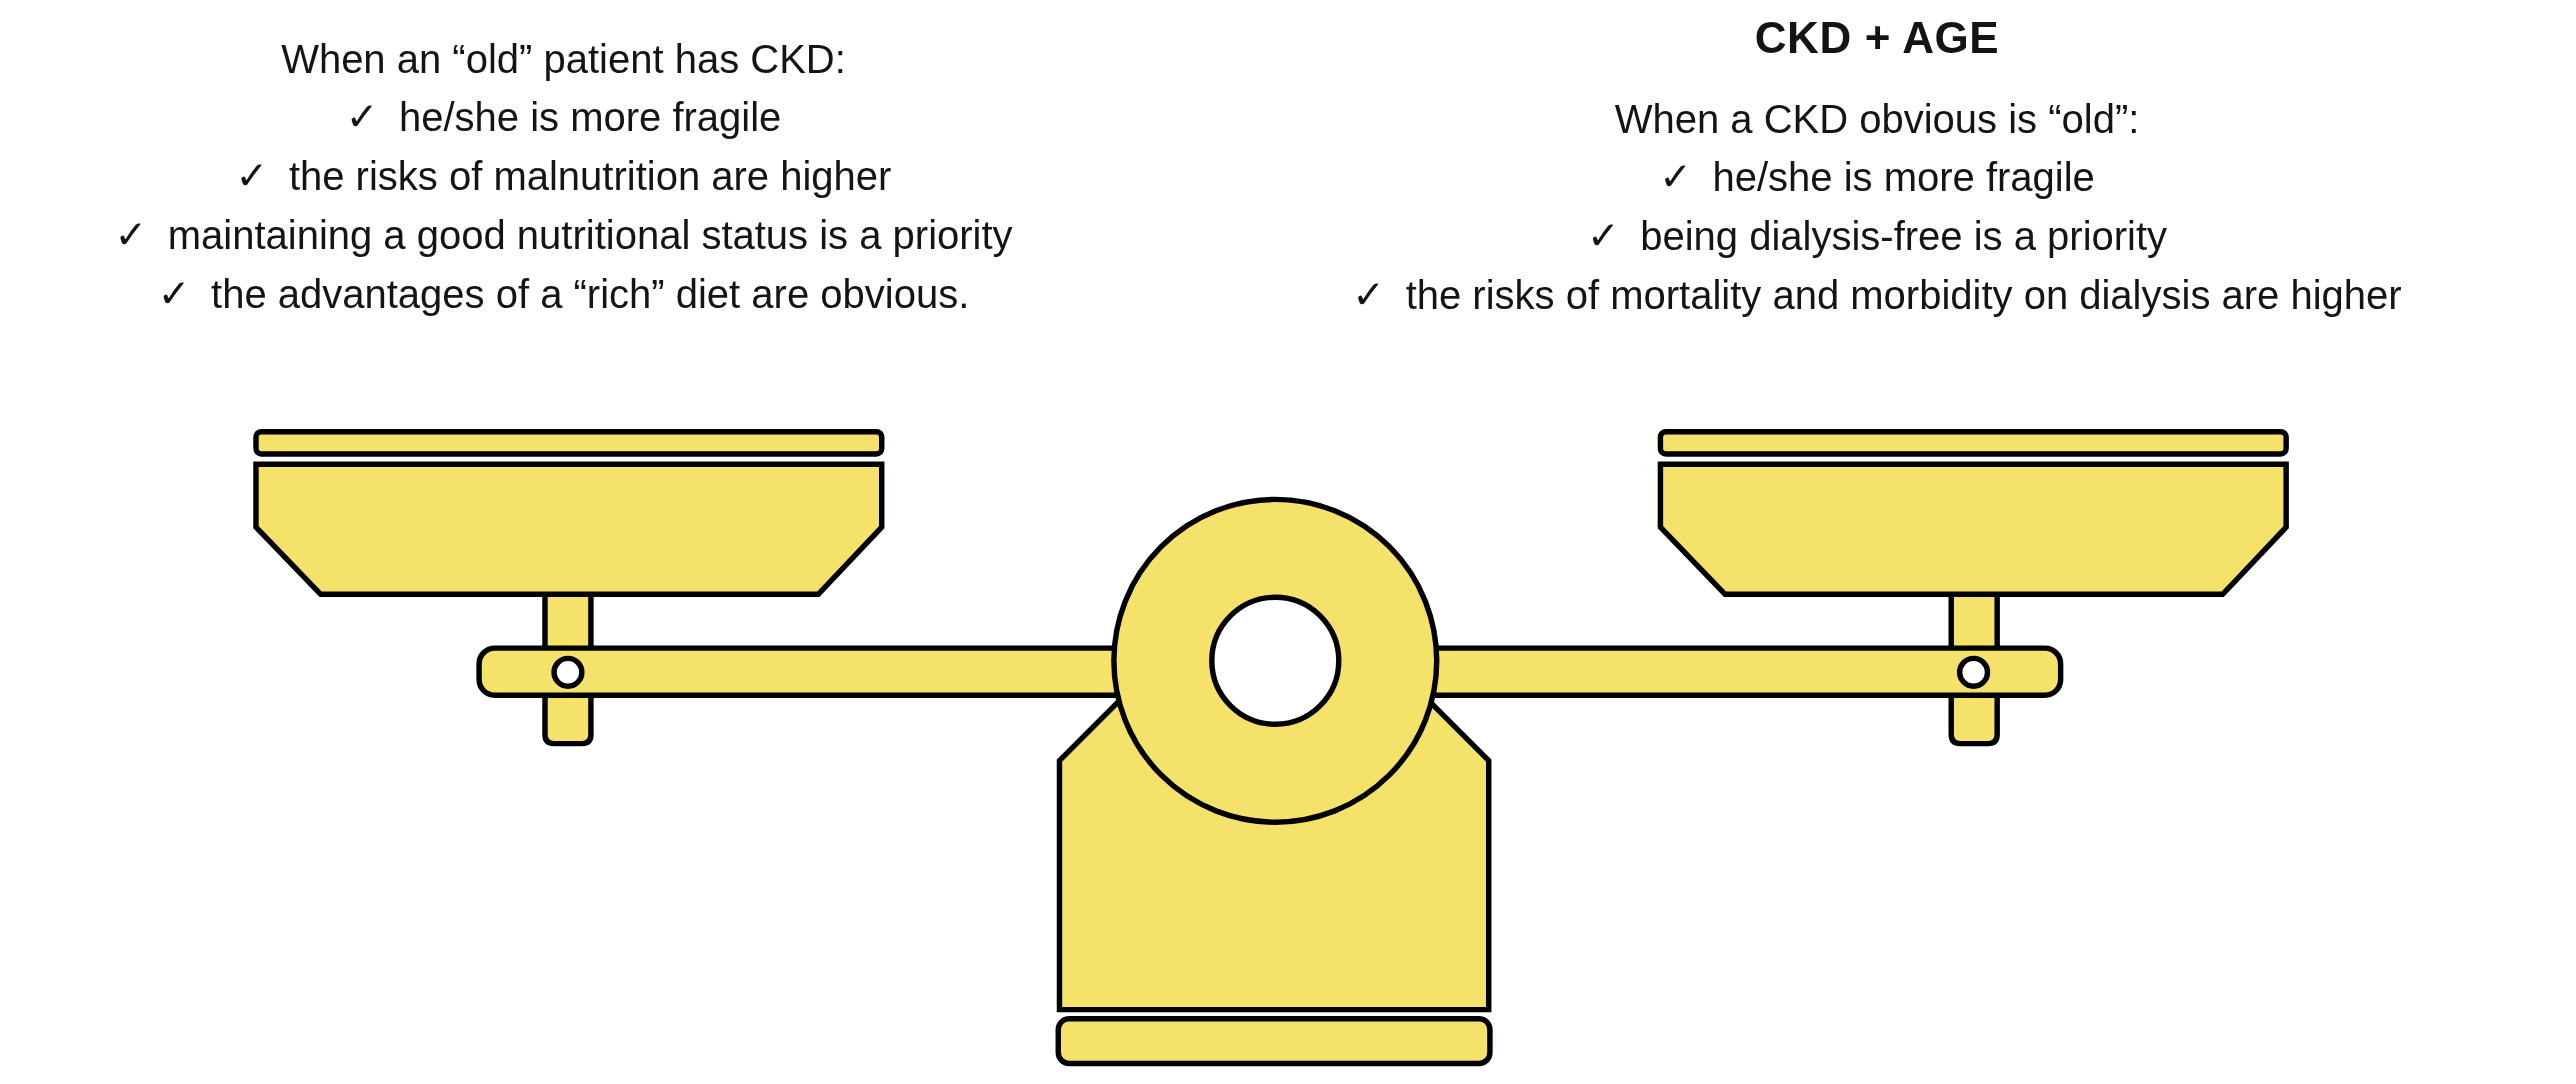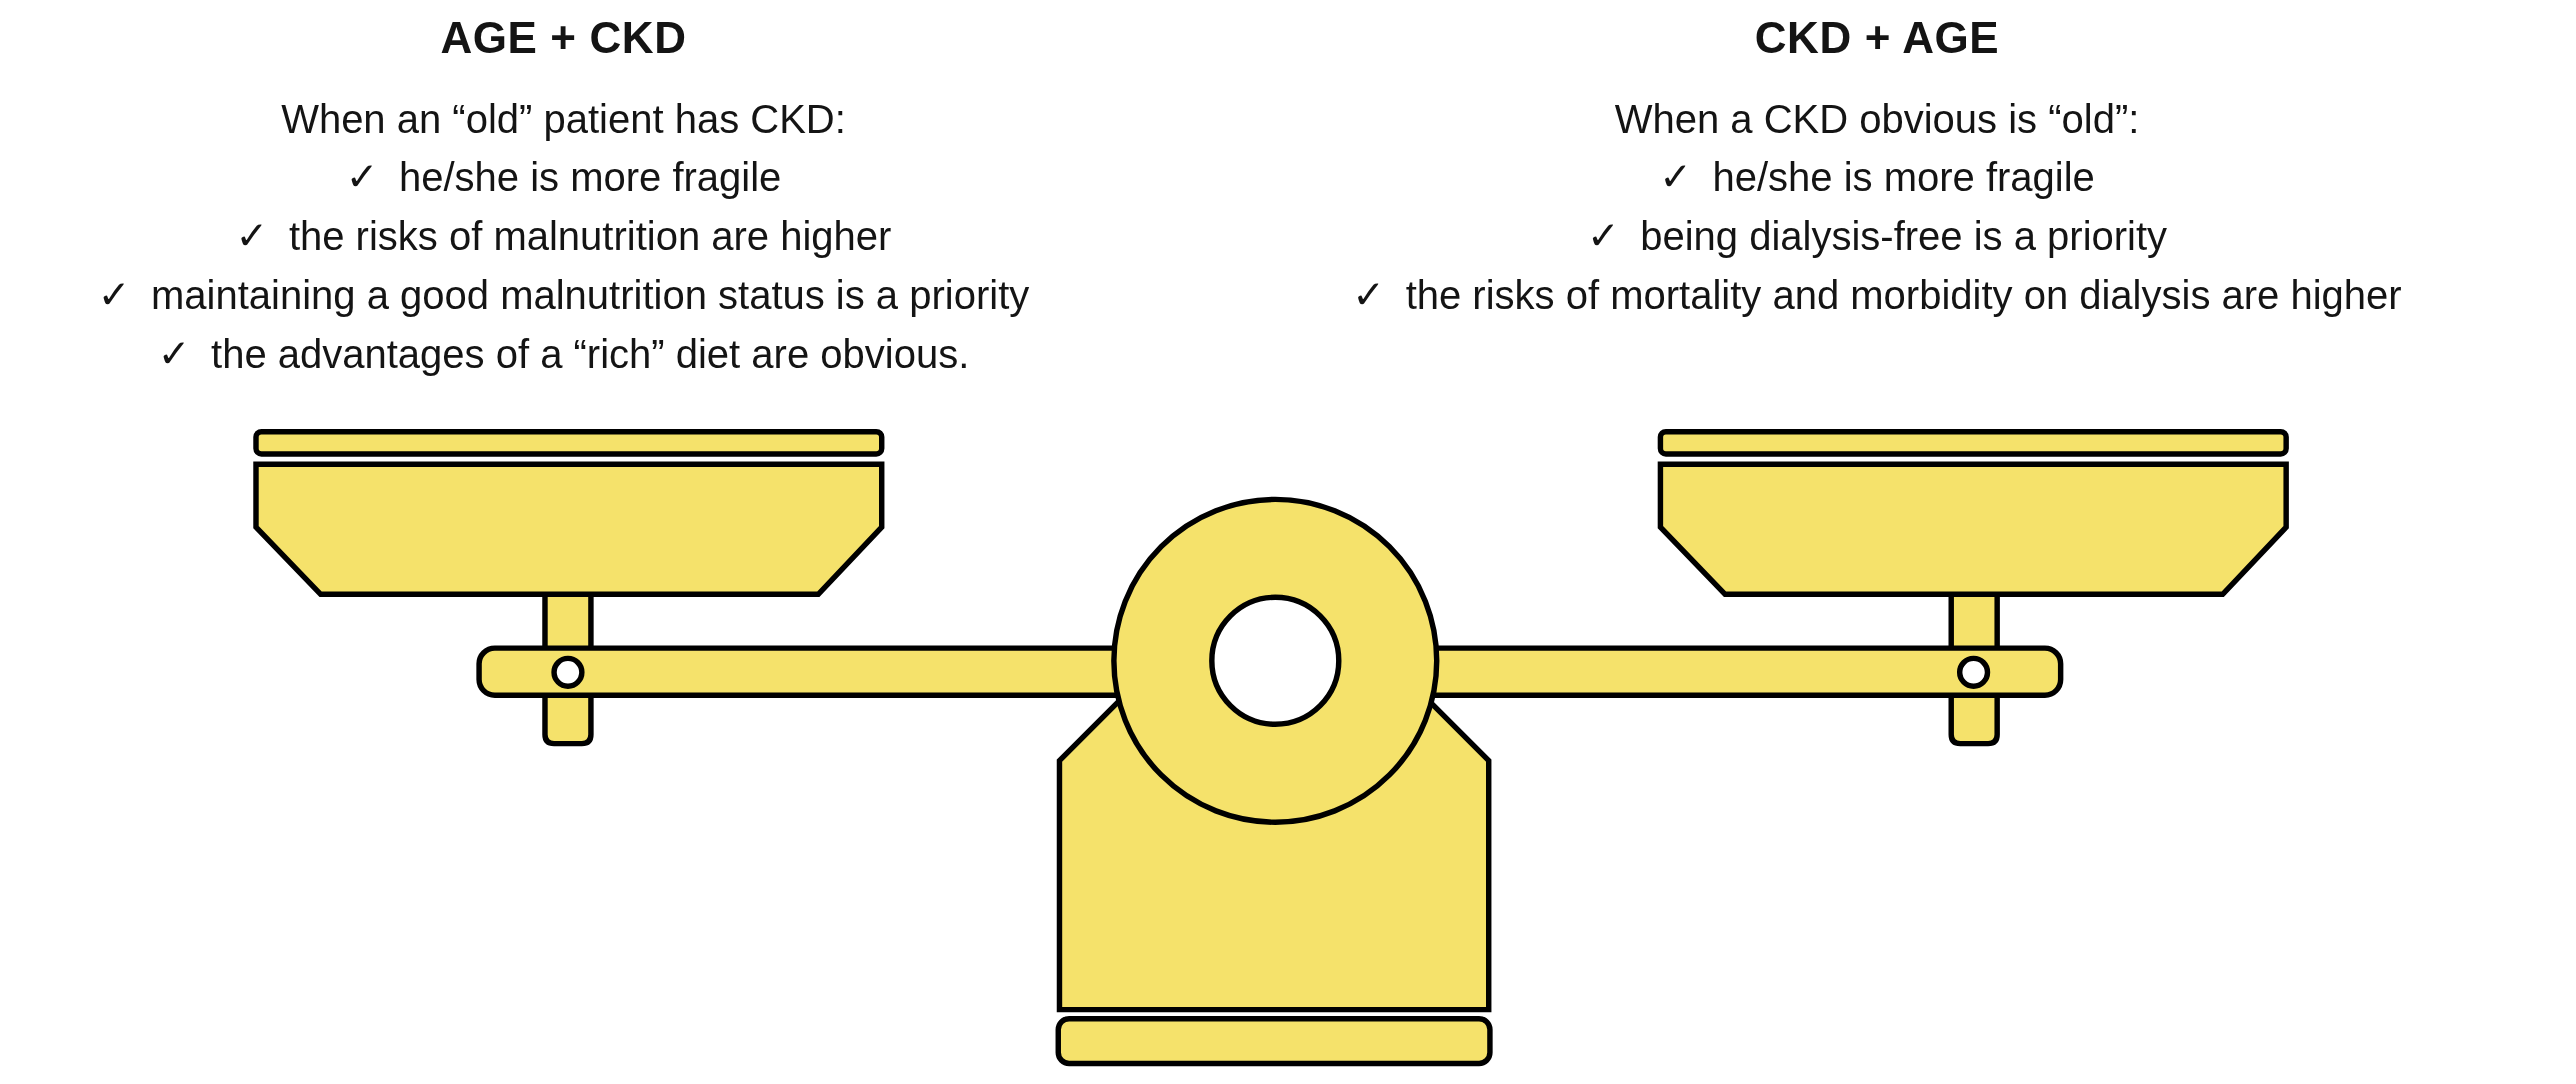--- a/index.html
+++ b/index.html
@@ -54,26 +54,25 @@
   .hole {
     fill: #ffffff;
     stroke: var(--scale-stroke, #000000);
     stroke-width: 9;
   }
 </style>
 </head>
 <body>
 
 <section class="panel panel-left">
-  <div class="panel-title">AGE + CKD</div>
   <div class="panel-lines">
     <div class="line">When an “old” patient has CKD:</div>
     <div class="line"><span class="check">✓</span><span>he/she is more fragile</span></div>
     <div class="line"><span class="check">✓</span><span>the risks of malnutrition are higher</span></div>
-    <div class="line"><span class="check">✓</span><span>maintaining a good malnutrition status is a priority</span></div>
+    <div class="line"><span class="check">✓</span><span>maintaining a good nutritional status is a priority</span></div>
     <div class="line"><span class="check">✓</span><span>the advantages of a “rich” diet are obvious.</span></div>
   </div>
 </section>
 
 <section class="panel panel-right">
   <div class="panel-title">CKD + AGE</div>
   <div class="panel-lines">
     <div class="line">When a CKD obvious is “old”:</div>
     <div class="line"><span class="check">✓</span><span>he/she is more fragile</span></div>
     <div class="line"><span class="check">✓</span><span>being dialysis-free is a priority</span></div>

